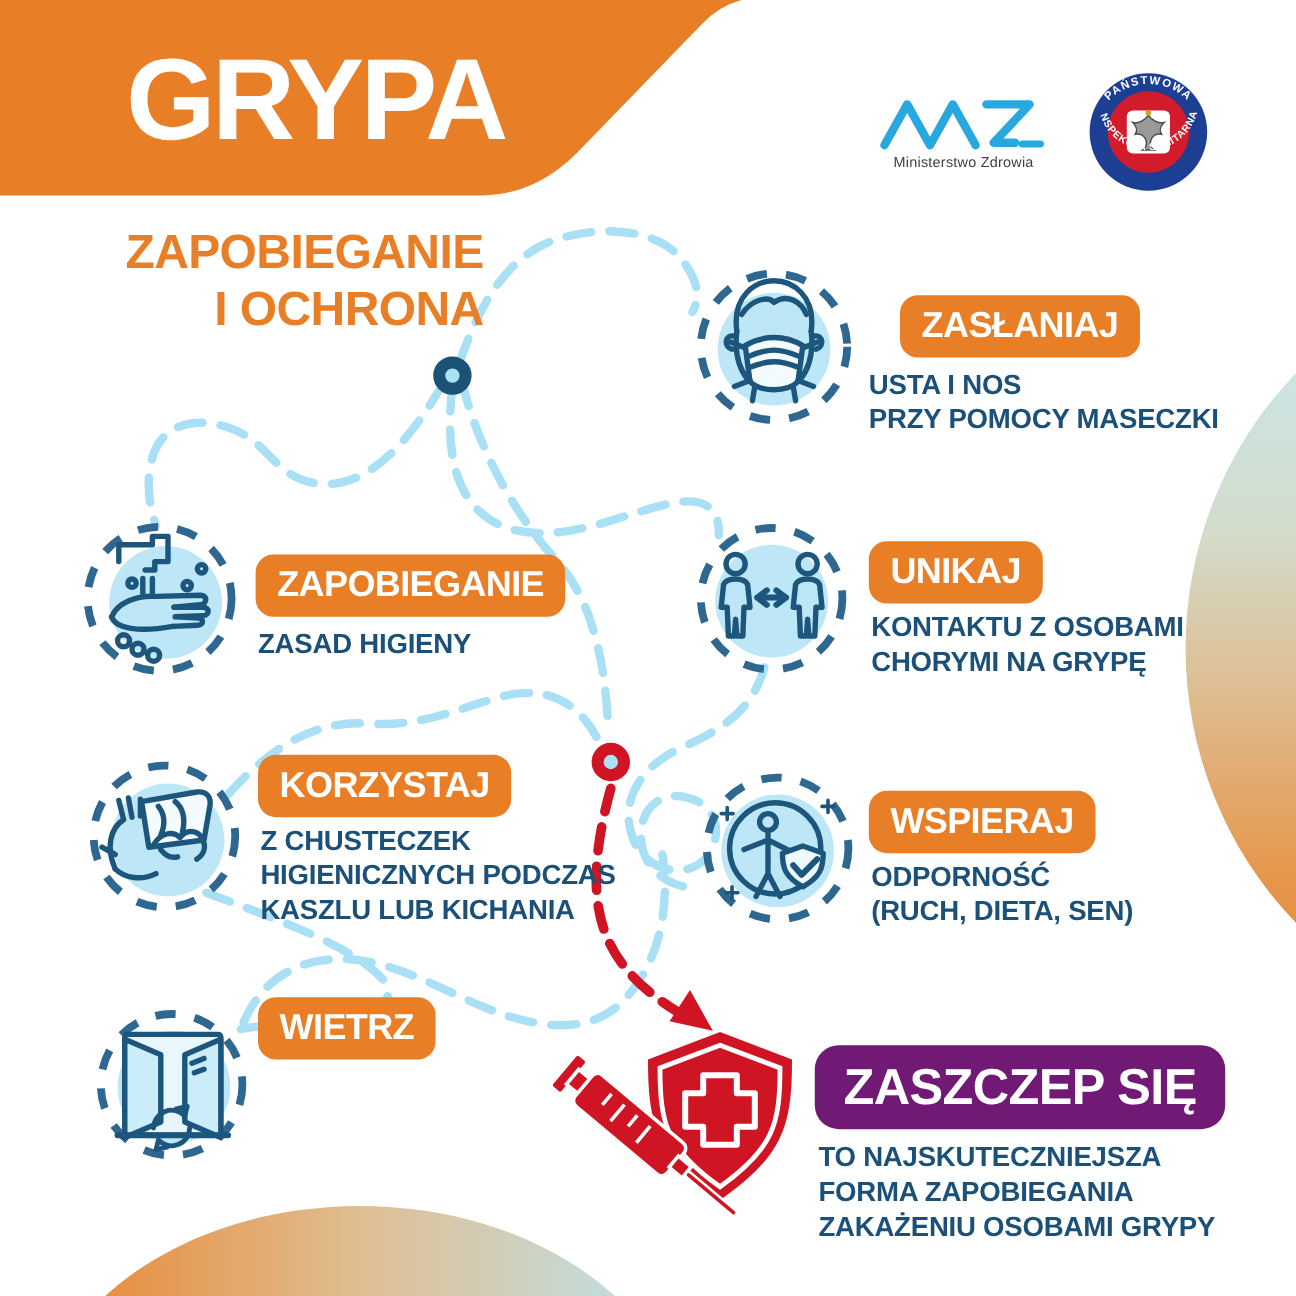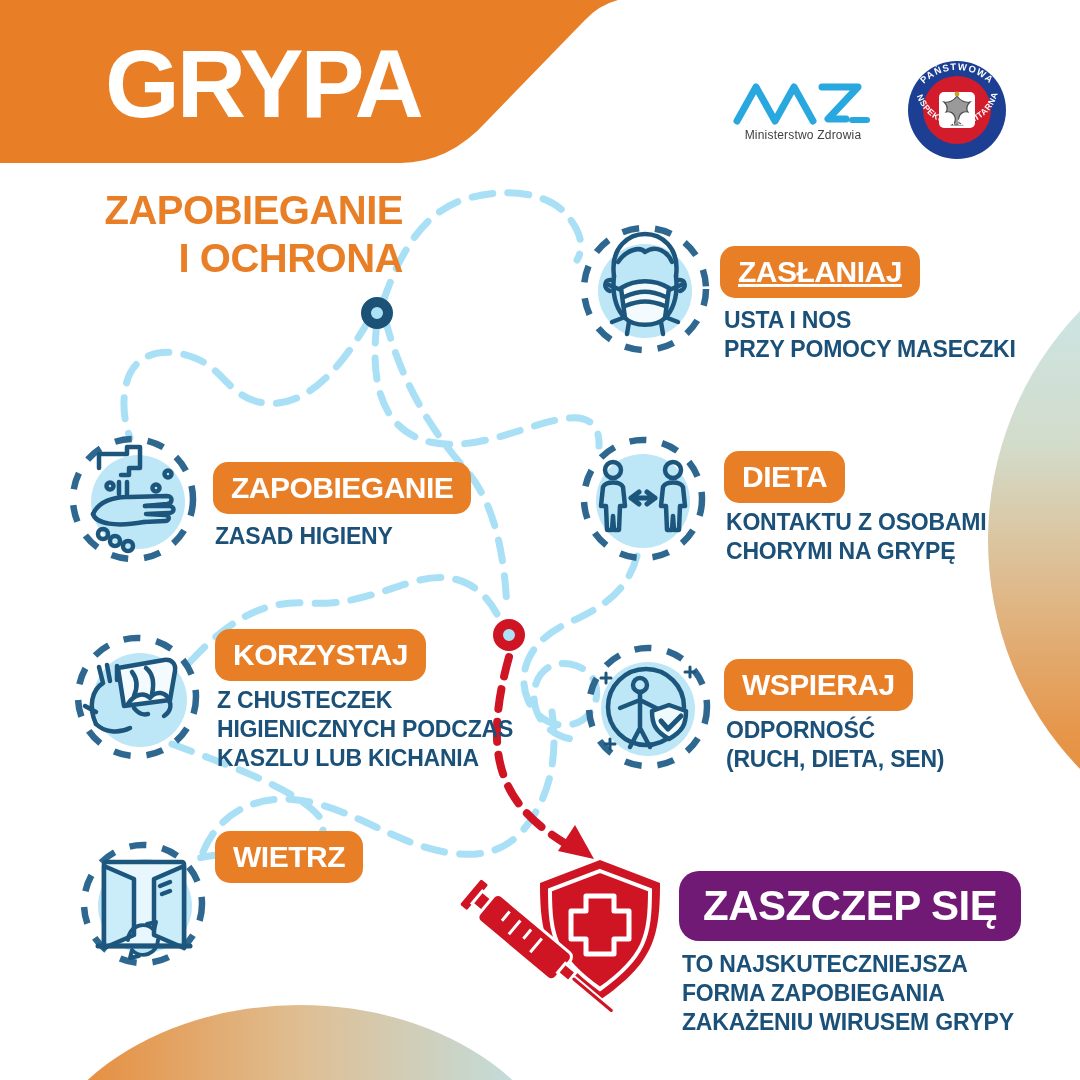--- a/index.html
+++ b/index.html
@@ -182,41 +182,41 @@
   </g>
 </svg>
 
 <div class="txt">
   <div class="abs title" style="left:73px;top:36px;margin-left:32px;">GRYPA</div>
   <div class="abs subtitle" style="left:73px;top:186px;width:330px;">ZAPOBIEGANIE
 I OCHRONA</div>
 
   <div class="abs mz-caption" style="left:733px;top:128px;width:140px;text-align:center;">Ministerstwo Zdrowia</div>
 
-  <div class="abs badge" style="left:720px;top:246px;text-decoration:underline;">ZASŁANIAJ</div>
+  <div class="abs badge" style="left:750px;top:246px;">ZASŁANIAJ</div>
   <div class="abs desc" style="left:724px;top:306px;">USTA I NOS
 PRZY POMOCY MASECZKI</div>
 
   <div class="abs badge" style="left:213px;top:462px;">ZAPOBIEGANIE</div>
   <div class="abs desc" style="left:215px;top:522px;">ZASAD HIGIENY</div>
 
-  <div class="abs badge" style="left:724px;top:451px;">DIETA</div>
+  <div class="abs badge" style="left:724px;top:451px;">UNIKAJ</div>
   <div class="abs desc" style="left:726px;top:508px;">KONTAKTU Z OSOBAMI
 CHORYMI NA GRYPĘ</div>
 
   <div class="abs badge" style="left:215px;top:629px;">KORZYSTAJ</div>
   <div class="abs desc" style="left:217px;top:686px;">Z CHUSTECZEK
 HIGIENICZNYCH PODCZAS
 KASZLU LUB KICHANIA</div>
 
   <div class="abs badge" style="left:724px;top:659px;">WSPIERAJ</div>
   <div class="abs desc" style="left:726px;top:716px;">ODPORNOŚĆ
 (RUCH, DIETA, SEN)</div>
 
   <div class="abs badge" style="left:215px;top:831px;">WIETRZ</div>
 
   <div class="abs badge red" style="left:679px;top:871px;">ZASZCZEP SIĘ</div>
   <div class="abs desc" style="left:682px;top:950px;">TO NAJSKUTECZNIEJSZA
 FORMA ZAPOBIEGANIA
-ZAKAŻENIU WIRUSEM GRYPY</div>
+ZAKAŻENIU OSOBAMI GRYPY</div>
 </div>
 
 </div>
 
 </body></html>

